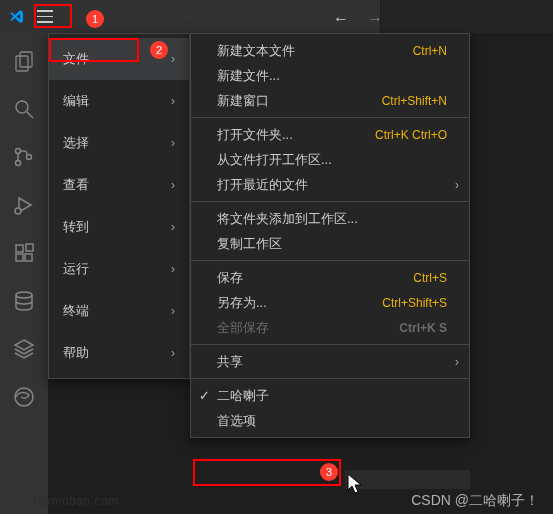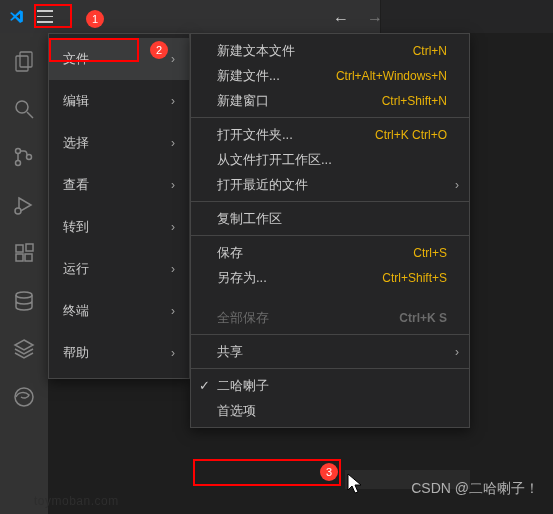--- a/index.html
+++ b/index.html
@@ -128,21 +128,21 @@
       z-index: 5;
     }
     .submenu-item {
       height: 25px;
       display: flex;
       align-items: center;
       padding: 0 22px 0 26px;
       cursor: pointer;
       position: relative;
     }
-    .submenu-item.disabled { color: #6b6b6b; margin-top: 15px; }
+    .submenu-item.disabled { color: #6b6b6b; }
     .submenu-item .shortcut {
       margin-left: auto;
       color: #eab308;
       font-size: 12px;
     }
     .submenu-item.disabled .shortcut { color: #6b6b6b; font-weight: bold; }
     .submenu-item .chev {
       position: absolute;
       right: 10px;
       color: #a0a0a0;
@@ -189,21 +189,21 @@
     .cursor {
       position: absolute;
       left: 346px;
       top: 472px;
       z-index: 40;
       pointer-events: none;
     }
     .watermark {
       position: absolute;
       right: 14px;
-      bottom: 16px;
+      bottom: 4px;
       color: #b0b0b0;
       font-size: 14px;
       z-index: 50;
     }
     .tabarea {
       position: absolute;
       left: 380px;
       top: 0;
       width: 173px;
       height: 33px;
@@ -340,39 +340,41 @@
 </div>
 <div class="file-hilite"></div>
 
 <div class="submenu">
   <div class="submenu-item">
       <span>新建文本文件</span>
       <span class="shortcut">Ctrl+N</span>
     </div>
   <div class="submenu-item">
       <span>新建文件...</span>
-      <span class="shortcut">Ctrl+Alt+Windows+N</span>
     </div>
   <div class="submenu-item">
       <span>新建窗口</span>
       <span class="shortcut">Ctrl+Shift+N</span>
     </div>
   <div class="submenu-sep"></div>
   <div class="submenu-item">
       <span>打开文件夹...</span>
       <span class="shortcut">Ctrl+K Ctrl+O</span>
     </div>
   <div class="submenu-item">
       <span>从文件打开工作区...</span>
     </div>
   <div class="submenu-item">
       <span>打开最近的文件</span>
       <span class="chev">›</span>
     </div>
   <div class="submenu-sep"></div>
+  <div class="submenu-item">
+      <span>将文件夹添加到工作区...</span>
+    </div>
   <div class="submenu-item">
       <span>复制工作区</span>
     </div>
   <div class="submenu-sep"></div>
   <div class="submenu-item">
       <span>保存</span>
       <span class="shortcut">Ctrl+S</span>
     </div>
   <div class="submenu-item">
       <span>另存为...</span>

